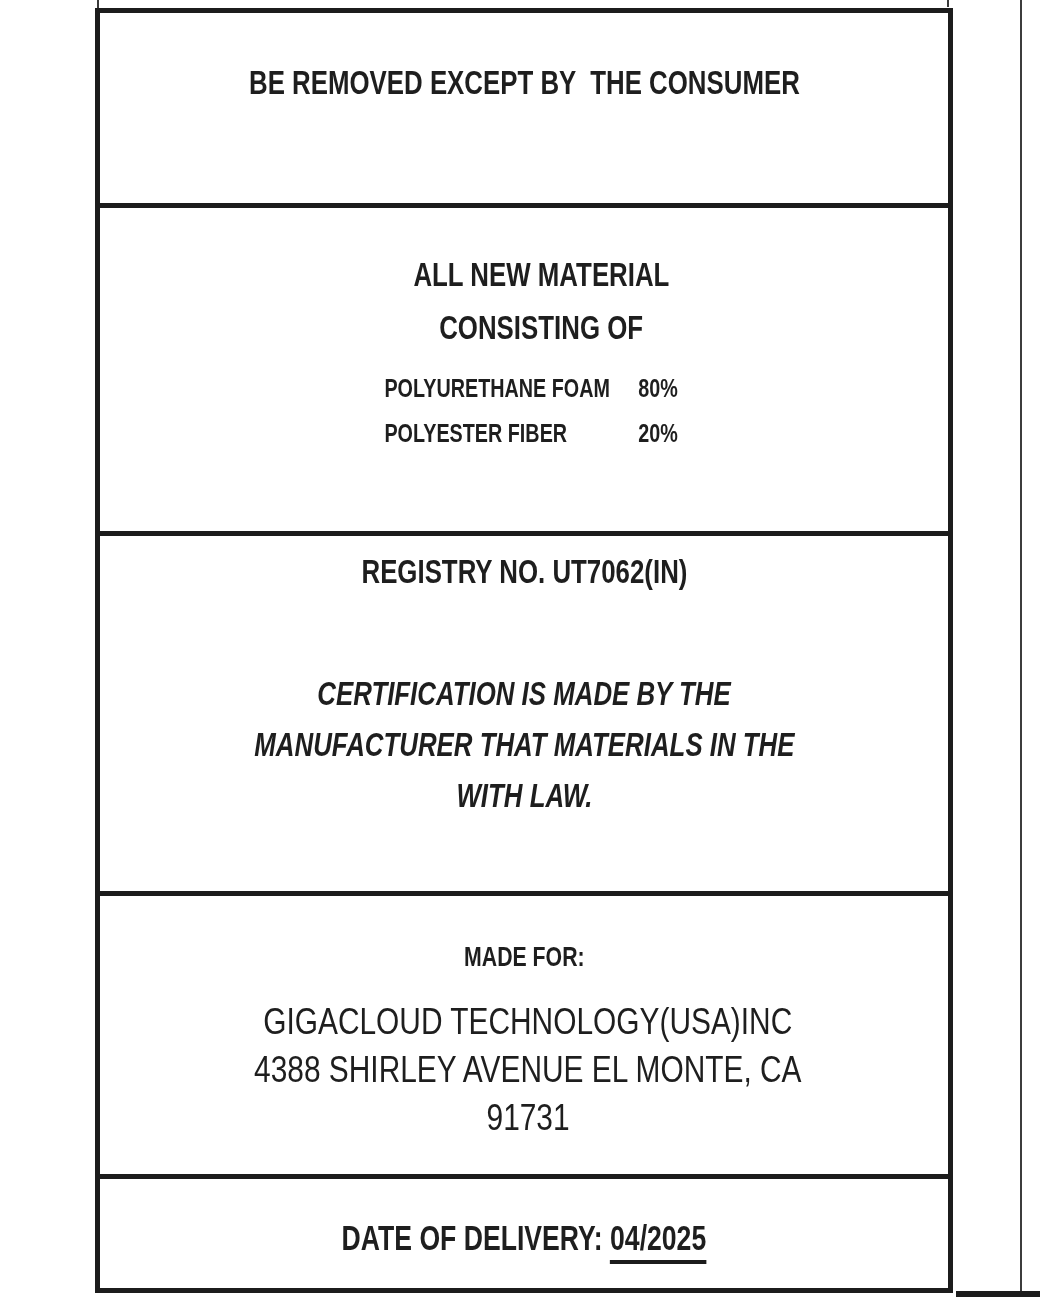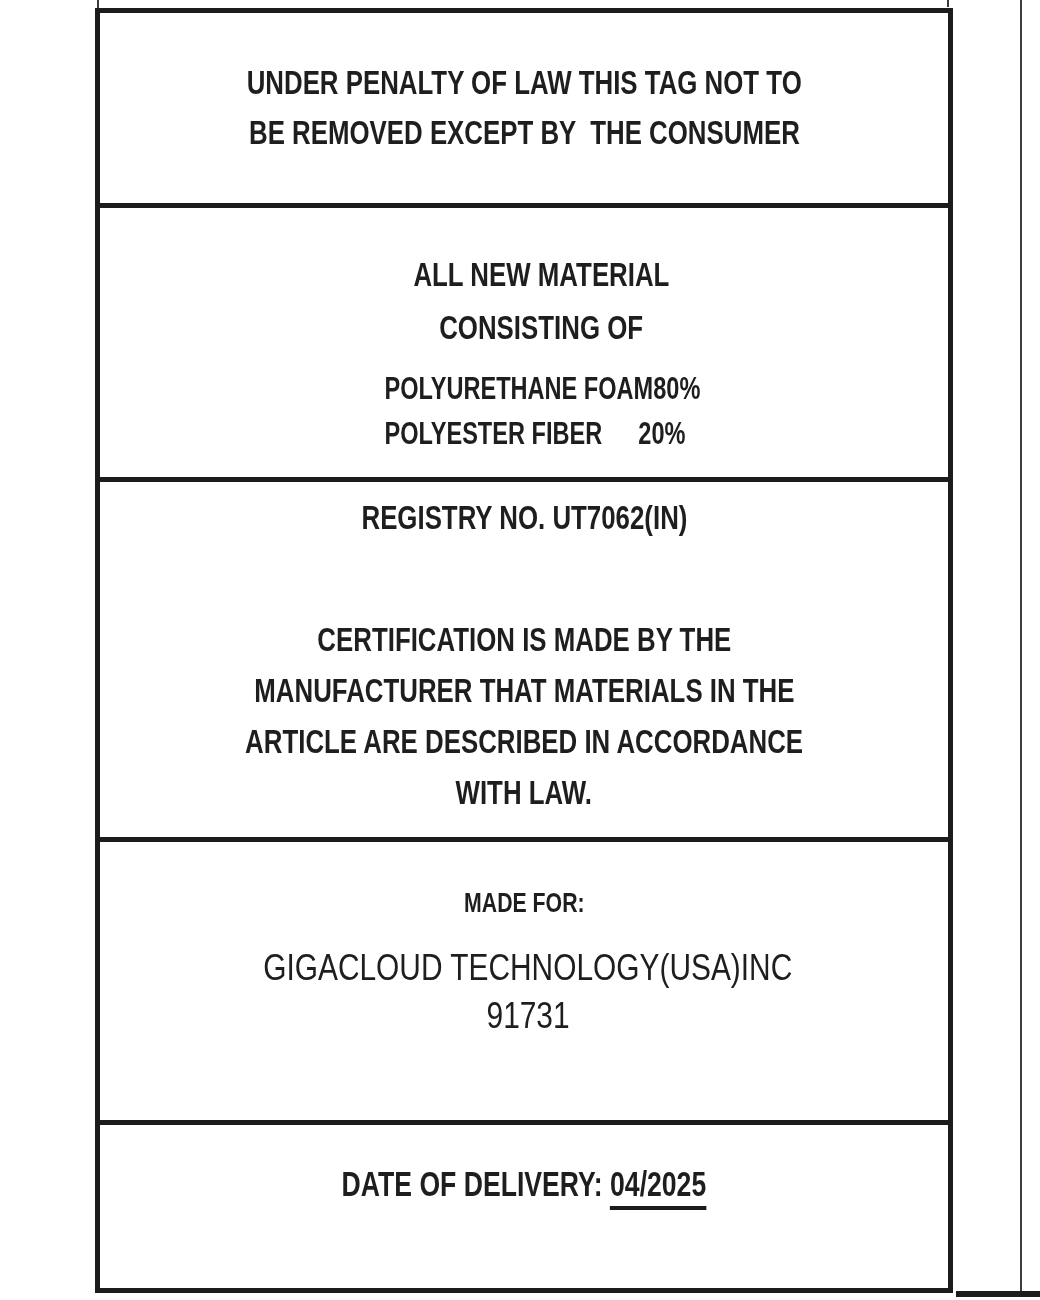--- a/index.html
+++ b/index.html
@@ -29,21 +29,21 @@
   }
   .sec {
     box-sizing: border-box;
     border-bottom: 5px solid #1c1c1c;
     text-align: center;
     overflow: hidden;
   }
   .sec:last-child { border-bottom: none; text-decoration: underline; }
 
   .sec1 { height: 195px; padding-top: 44px; font-size: 34px; line-height: 50px; }
-  .sec2 { height: 274px; padding-top: 40px; padding-left: 34px; }
+  .sec2 { height: 328px; padding-top: 40px; padding-left: 34px; }
   .sec3 { height: 360px; padding-top: 14px; }
   .sec4 { height: 283px; padding-top: 38px; }
   .sec5 { height: 155px; padding-top: 34px; font-size: 35px; line-height: 50px; }
 
   .b { font-weight: bold; }
   
   .line {
     display: inline-block;
     white-space: pre;
     transform: scaleX(0.76);
@@ -51,55 +51,54 @@
   }
   .line-reg {
     display: inline-block;
     white-space: pre;
     transform: scaleX(0.83);
     transform-origin: 50% 50%;
     font-weight: normal;
   }
 
   .s2-head { font-size: 34px; line-height: 53px; }
-  .mats { margin-top: 12px; font-size: 31px; line-height: 45px; font-weight: bold; }
+  .mats { margin-top: 12px; font-size: 26px; line-height: 45px; font-weight: bold; }
   .mat-row {
     display: flex;
     width: 412px;
     margin: 0 auto;
     text-align: left;
     transform: scaleX(0.76);
     transform-origin: 50% 50%;
     white-space: pre;
   }
   .mat-name { flex: 1 1 auto; }
   .mat-pct { flex: 0 0 78px; }
 
   .registry { font-size: 34px; line-height: 42px; text-decoration: underline; }
-  .cert { margin-top: 76px; font-size: 34px; line-height: 51px; }
+  .cert { margin-top: 76px; font-size: 34px; line-height: 51px; font-style: italic; }
 
   .made-for-head { font-size: 28px; line-height: 46px; }
   .company { margin-top: 18px; font-size: 36px; line-height: 48px; margin-left: 8px; }
 
   .u { border-bottom: 4px solid #1c1c1c; padding-bottom: 3px; }
 </style>
 </head>
 <body>
 
 <div class="page">
 
   <div class="tick-tl"></div>
   <div class="tick-tr"></div>
   <div class="right-line"></div>
   <div class="dash-br"></div>
 
   <div class="tag">
 
     <section class="sec sec1">
-      <div><span class="line b">UNDER PENALTY OF LAW THIS TAG NOT TO</span></div>
       <div><span class="line b">BE REMOVED EXCEPT BY  THE CONSUMER</span></div>
     </section>
 
     <section class="sec sec2">
       <div class="s2-head"><span class="line b">ALL NEW MATERIAL</span></div>
       <div class="s2-head"><span class="line b">CONSISTING OF</span></div>
       <div class="mats">
         <div class="mat-row">
           <span class="mat-name">POLYURETHANE FOAM</span>
           <span class="mat-pct">80%</span>
@@ -109,29 +108,29 @@
           <span class="mat-pct">20%</span>
         </div>
       </div>
     </section>
 
     <section class="sec sec3">
       <div class="registry"><span class="line b">REGISTRY NO. UT7062(IN)</span></div>
       <div class="cert">
         <div><span class="line b">CERTIFICATION IS MADE BY THE</span></div>
         <div><span class="line b">MANUFACTURER THAT MATERIALS IN THE</span></div>
-        <div><span class="line b">ARTICLE ARE DESCRIBED IN ACCORDANCE</span></div>
         <div><span class="line b">WITH LAW.</span></div>
       </div>
     </section>
 
     <section class="sec sec4">
       <div class="made-for-head"><span class="line b">MADE FOR:</span></div>
       <div class="company">
         <div><span class="line-reg">GIGACLOUD TECHNOLOGY(USA)INC</span></div>
+        <div><span class="line-reg">4388 SHIRLEY AVENUE EL MONTE, CA</span></div>
         <div><span class="line-reg">91731</span></div>
       </div>
     </section>
 
     <section class="sec sec5">
       <div>
         <span class="line b"><span>DATE OF DELIVERY: </span><span class="u">04/2025</span></span>
       </div>
     </section>
 

